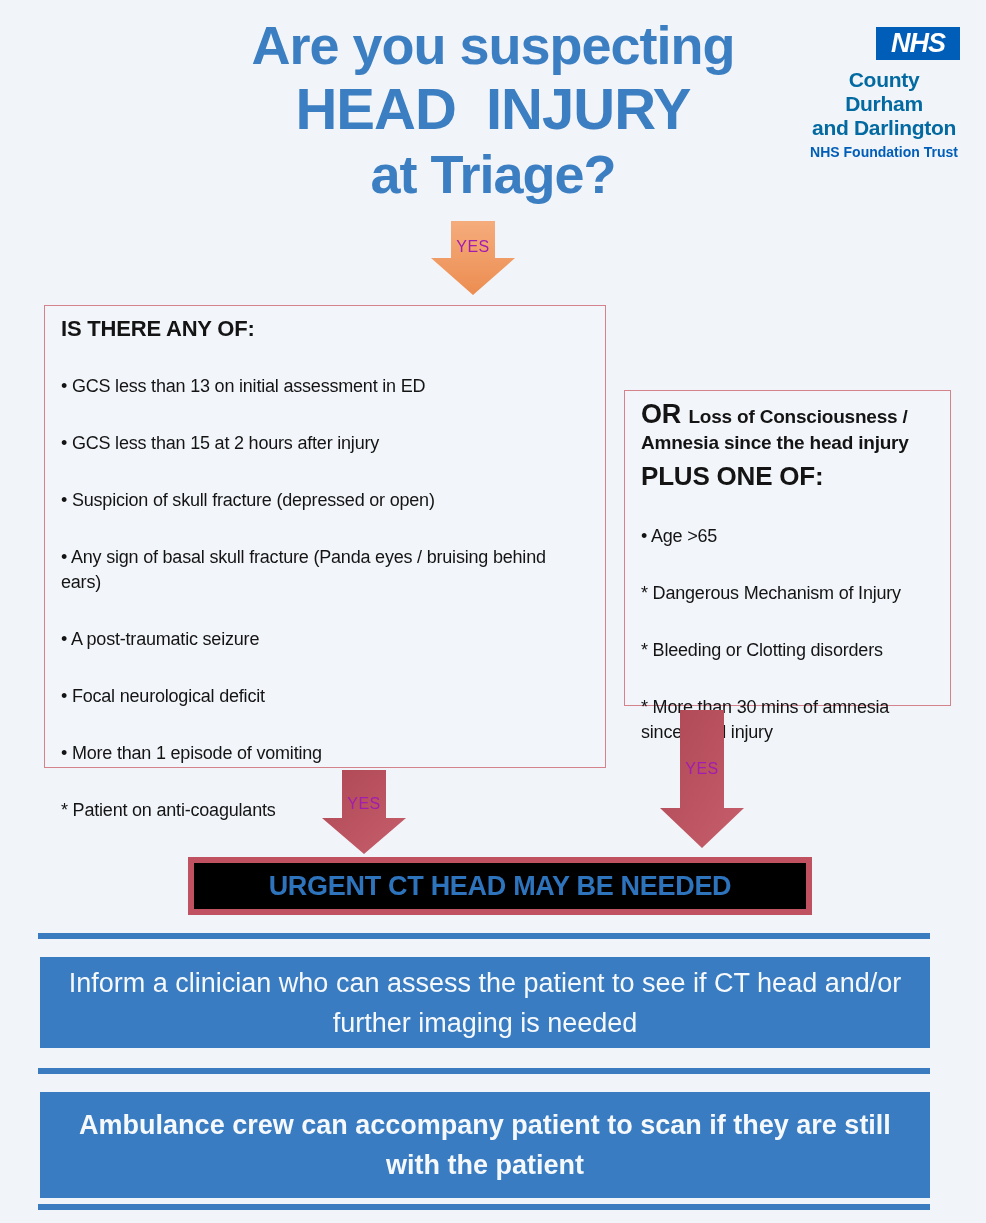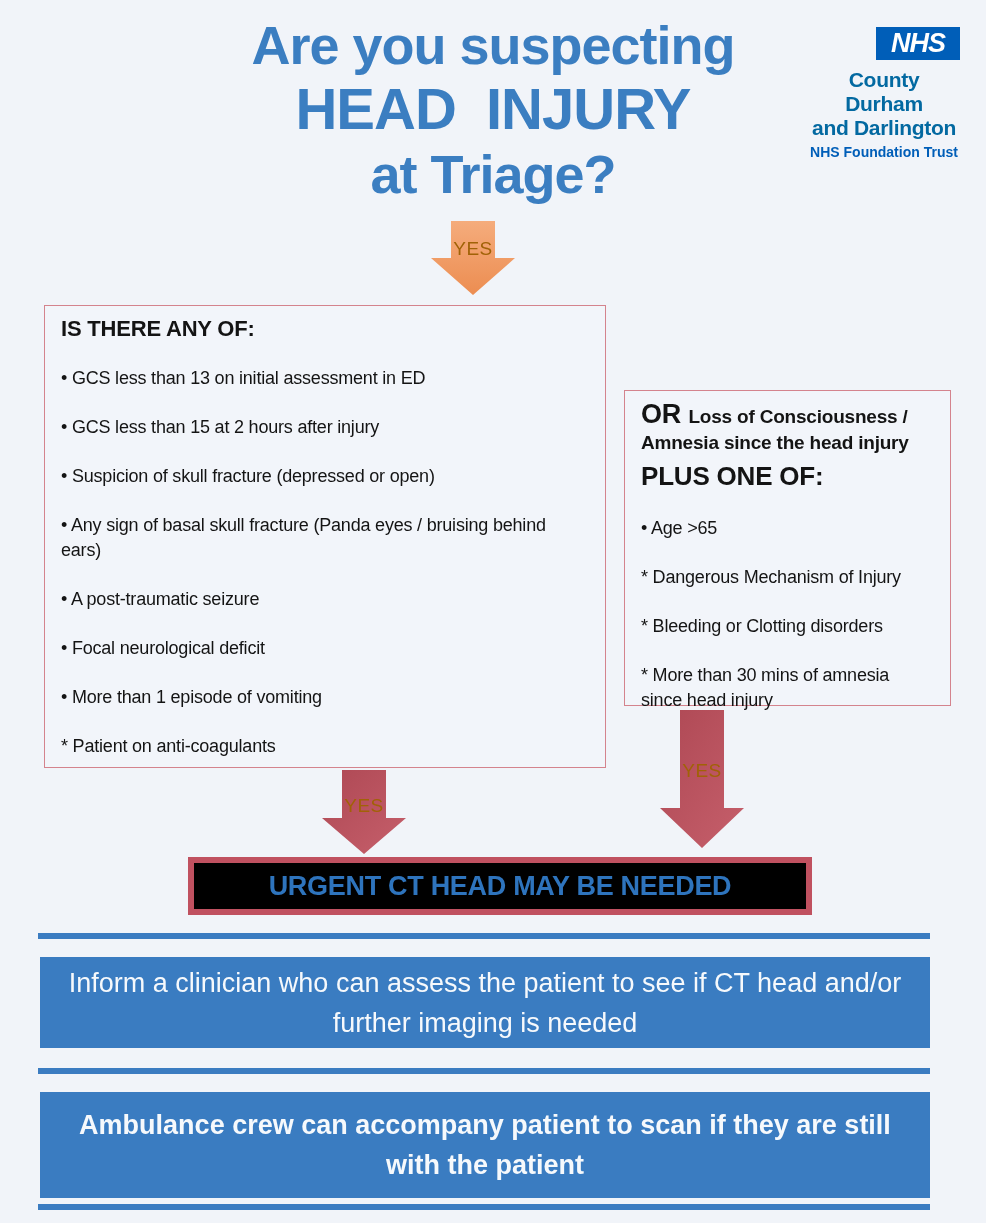--- a/index.html
+++ b/index.html
@@ -24,32 +24,32 @@
     font-style:italic; font-weight:bold; font-size:27px; line-height:32px;
     text-align:center; margin:0 0 8px auto; letter-spacing:-1px;
   }
   .org-line { font-size:21px; font-weight:600; color:#0369a1; line-height:24px; letter-spacing:-0.3px; }
   .trust-line { font-size:14px; font-weight:bold; color:#005eb8; line-height:20px; margin-top:2px; }
 
   
   .arrow { position:absolute; }
   .arrow .yes {
     position:absolute; left:0; width:84px; text-align:center;
-    color:#a16207; font-size:19px; letter-spacing:0.5px;
+    color:#a21caf; font-size:16px; letter-spacing:0.5px;
   }
 
   
   .crit-box {
     position:absolute; border:1px solid #d4838d; background:#f2f5fa;
     padding:10px 16px; color:#141414;
   }
   .left-box  { left:44px;  top:305px; width:562px; height:463px; }
   .right-box { left:624px; top:390px; width:327px; height:316px; }
   .left-box .box-heading { font-size:22px; font-weight:bold; letter-spacing:-0.2px; }
-  .crit-item { font-size:18px; line-height:25px; margin-top:24px; letter-spacing:-0.2px; }
+  .crit-item { font-size:18px; line-height:25px; margin-top:32px; letter-spacing:-0.2px; }
   .right-box .box-heading { font-size:19px; font-weight:bold; line-height:26px; letter-spacing:-0.2px; }
   .or-big { font-size:27px; font-weight:bold; }
   .plus-label { font-size:26px; font-weight:bold; margin-top:5px; letter-spacing:-0.2px; }
 
   
   .urgent-box {
     position:absolute; left:188px; top:857px; width:624px; height:58px;
     background:#000000; border:6px solid #c05160;
     display:flex; align-items:center; justify-content:center;
   }

